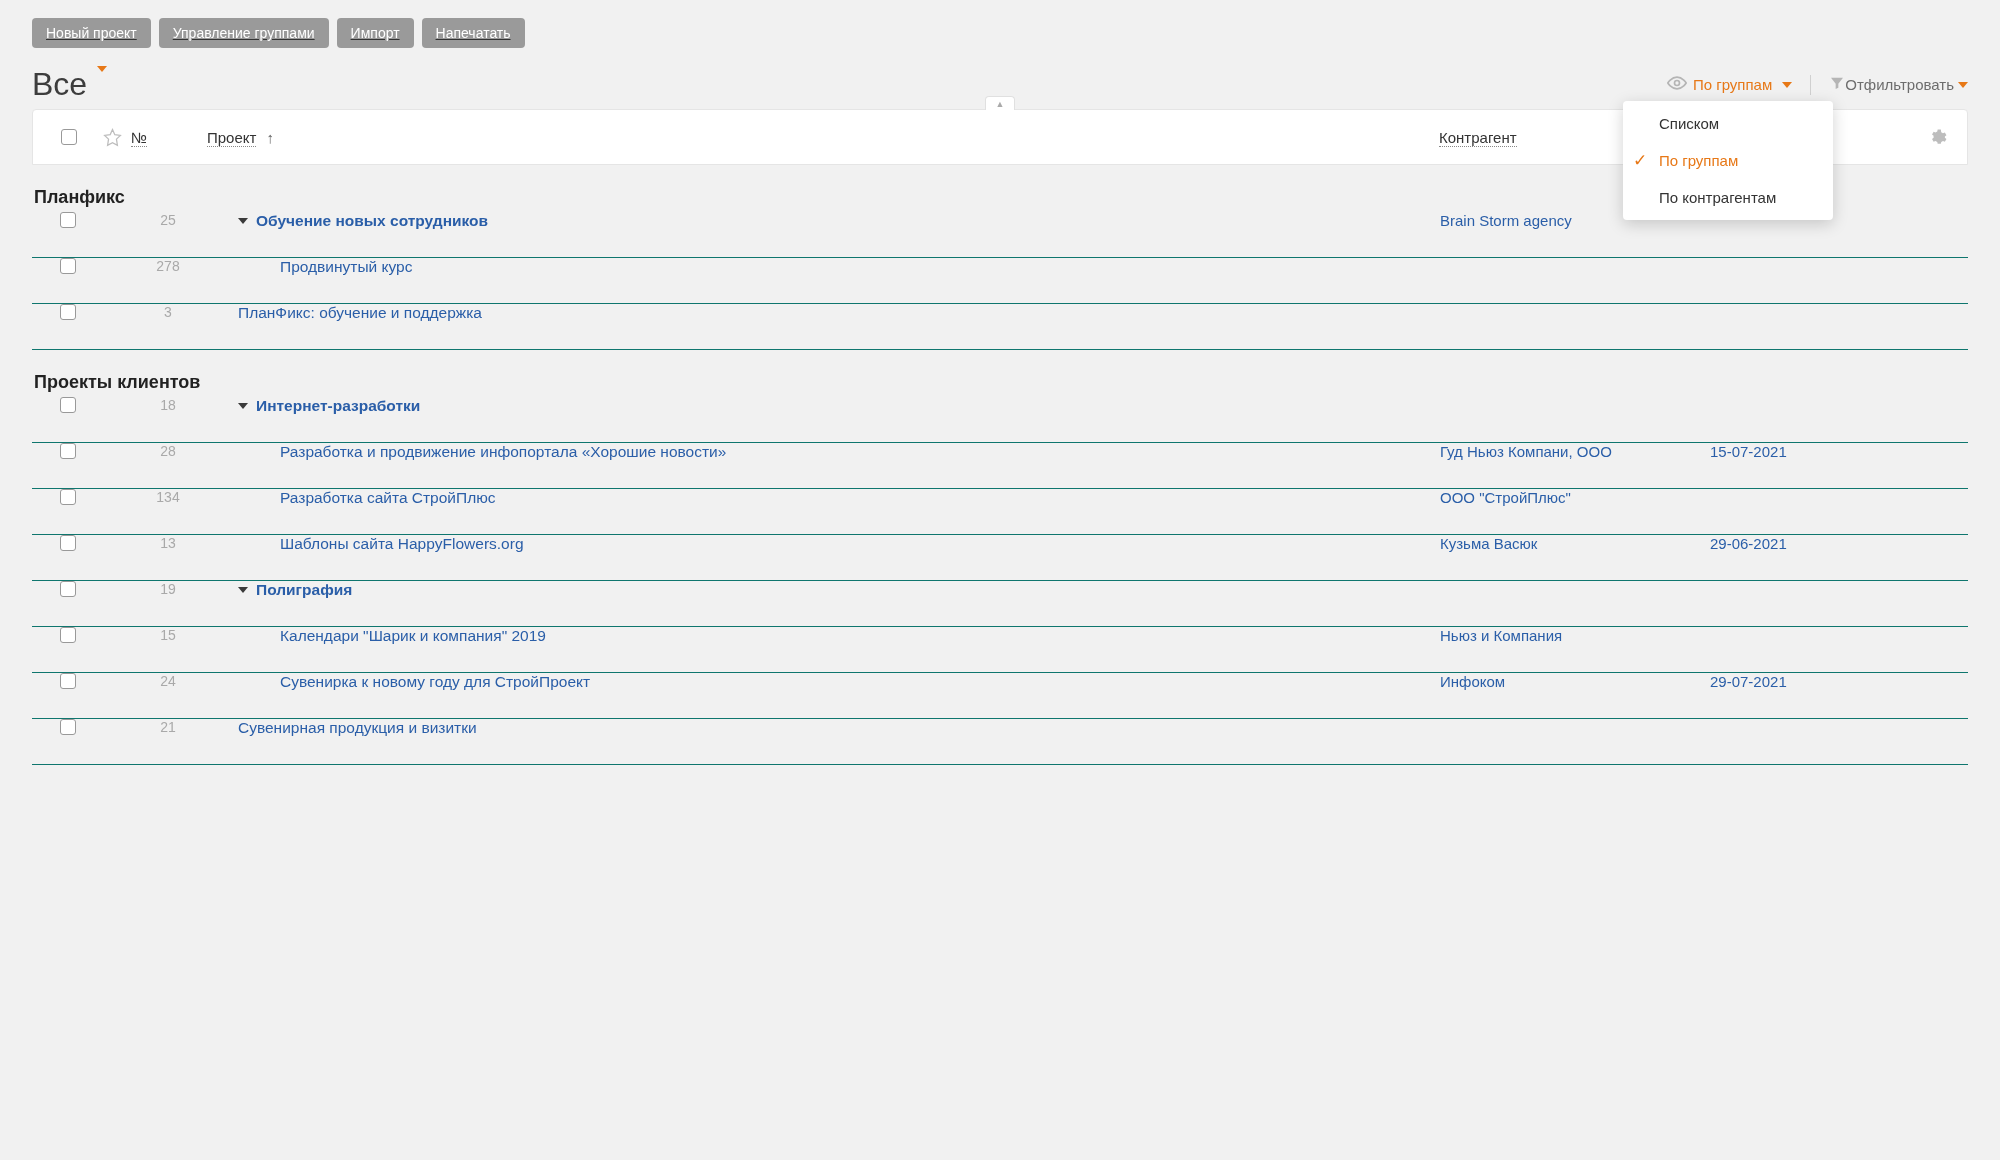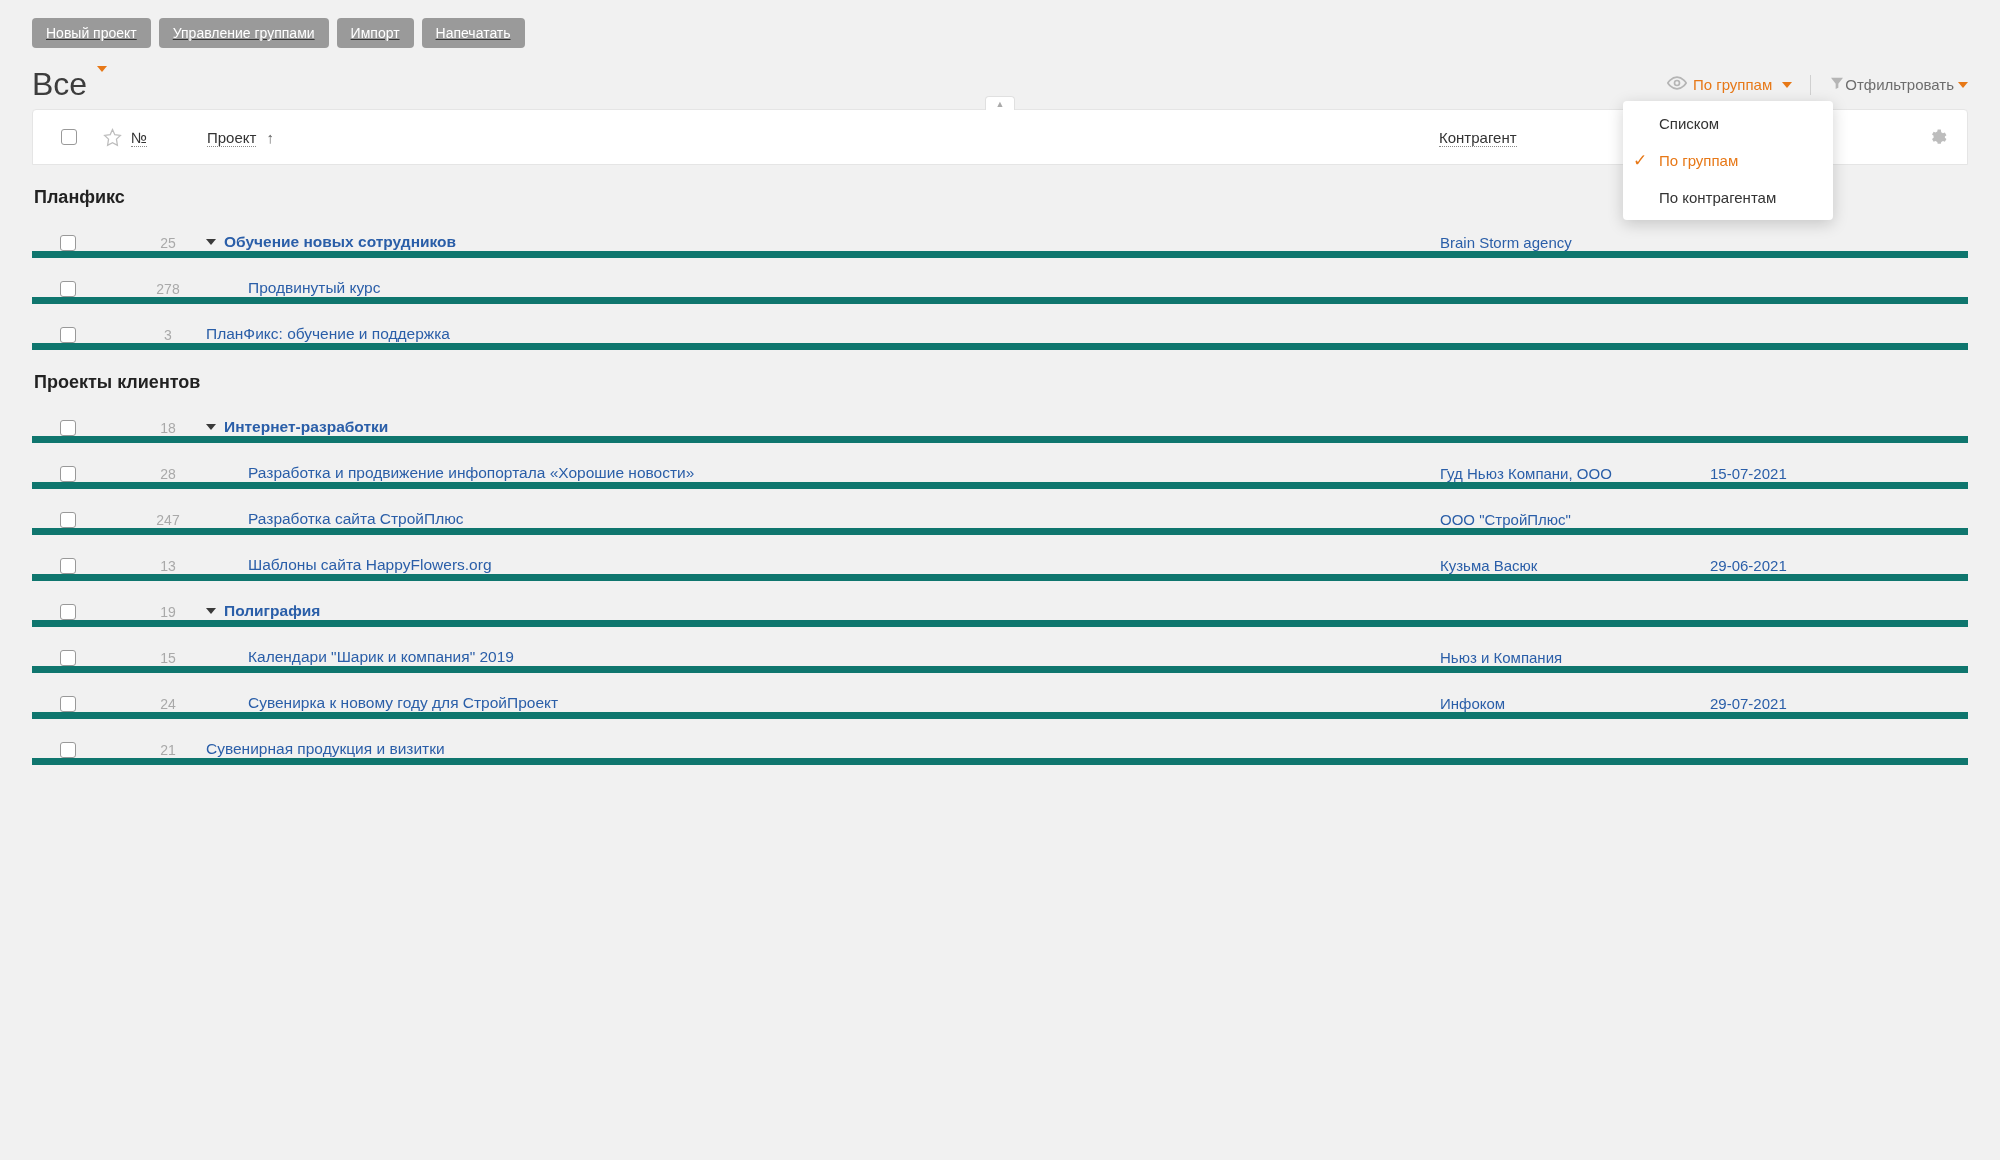--- a/index.html
+++ b/index.html
@@ -64,25 +64,25 @@
     appearance:none; cursor:pointer; background:#fff;
   }
   .tab-handle {
     position:absolute; top:-14px; left:50%; transform:translateX(-50%);
     width:30px; height:14px; background:#fff; border:1px solid #e0e0e0; border-bottom:none;
     border-radius:4px 4px 0 0; display:flex; align-items:center; justify-content:center;
     font-size:9px; color:#aaa;
   }
   .group-title { font-size:18px; font-weight:700; color:#222; margin:22px 0 4px 2px; }
   .row {
-    display:flex; align-items:flex-end; padding:0 12px; height:46px;
-    border-bottom:7px solid #0f766e;
+    display:flex; align-items:flex-start; padding:0 12px; height:46px;
+    border-bottom:1px solid #0f766e;
   }
   .row .col-num { color:#a9a9a9; text-align:center; }
-  .row .col-project { display:flex; align-items:center; gap:8px; }
+  .row .col-project { display:flex; align-items:center; gap:8px;margin-left:32px; }
   .link { color:#2a5ea8; cursor:pointer; font-size:15.5px; }
   .link.bold { font-weight:700; }
   .expand-caret {
     width:0; height:0; border-left:5px solid transparent; border-right:5px solid transparent;
     border-top:6px solid #3a3a3a; display:inline-block;
   }
   .indent { padding-left:26px; }
   .row .col-contragent .link { font-size:15px; }
   .row .col-date { color:#2a5ea8; font-size:15px; }
 </style>
@@ -230,21 +230,21 @@
         </div>
         <div class="col-contragent"><span class="link">Гуд Ньюз Компани, ООО</span></div>
         <div class="col-date">15-07-2021</div>
         <div class="col-gear"></div>
       </div>
       <div class="row">
         <div class="col-check">
           <input type="checkbox" class="cb" style="">
         </div>
         <div class="col-star"></div>
-        <div class="col-num">247</div>
+        <div class="col-num">134</div>
         <div class="col-project" style="padding-left: 16px;">
           <span class="link indent">Разработка сайта СтройПлюс</span>
         </div>
         <div class="col-contragent"><span class="link">ООО "СтройПлюс"</span></div>
         <div class="col-date"></div>
         <div class="col-gear"></div>
       </div>
       <div class="row">
         <div class="col-check">
           <input type="checkbox" class="cb" style="">

